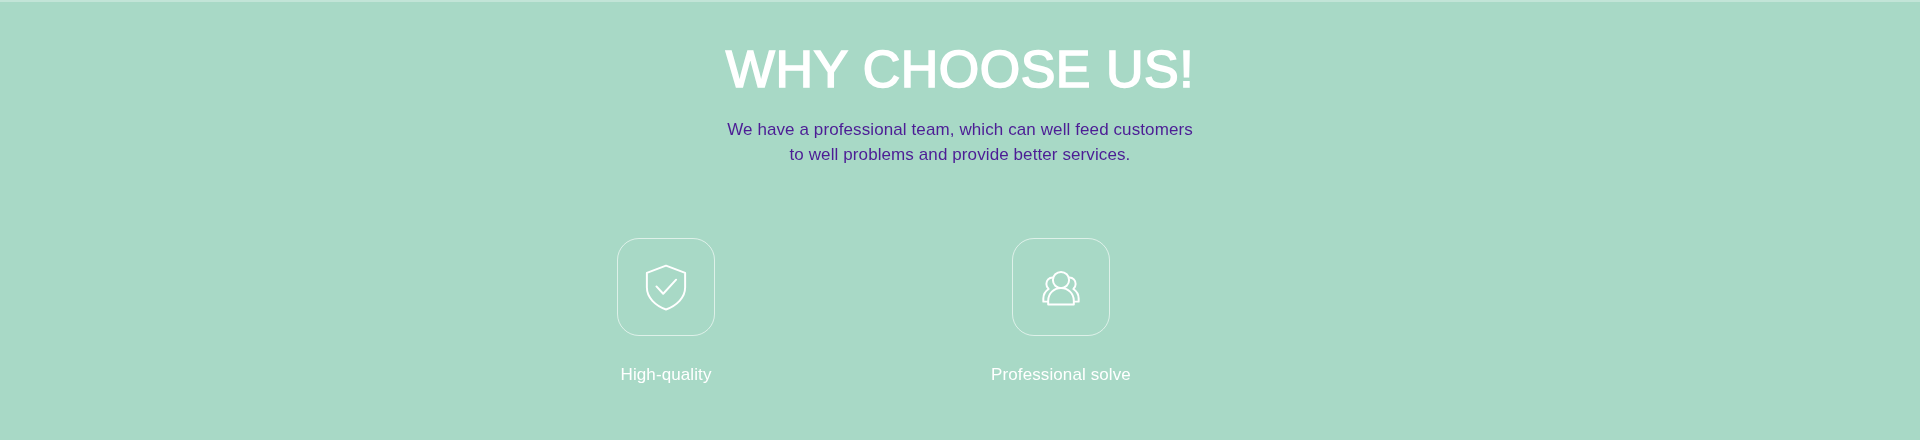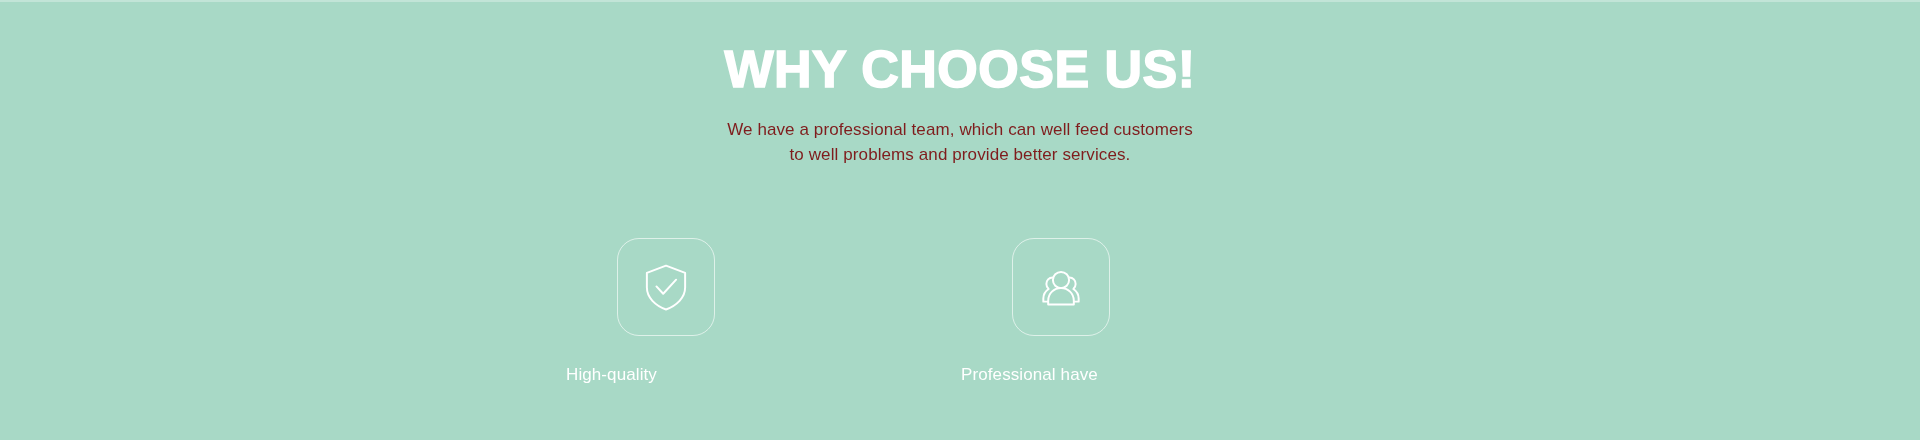--- a/index.html
+++ b/index.html
@@ -36,56 +36,56 @@
   #heading-block {
     position: absolute;
     left: 0;
     top: 36px;
     width: 1920px;
     text-align: center;
   }
 
   #page-title {
     font-family: "Liberation Sans", sans-serif;
-    font-weight: 700;
+    font-weight: 400;
     font-size: 52px;
     line-height: 66px;
     letter-spacing: 0.5px;
     color: #ffffff;
     white-space: nowrap;
     
     -webkit-text-stroke: 1.6px #ffffff;
     transform: scaleX(1.0);
   }
 
   #subtitle {
     margin-top: 15px;
     font-size: 17px;
     line-height: 25px;
     font-weight: 400;
-    color: #7f1d1d;
+    color: #4c1d95;
     letter-spacing: 0.1px;
   }
   #subtitle .sub-line { display: block; }
 
   
   #features-row {
     position: absolute;
     left: 0;
     top: 238px;
     width: 1920px;
     height: 160px;
   }
 
   .feature-item {
     position: absolute;
     top: 0;
     width: 200px;
     margin-left: -100px;   
-    text-align: left;
+    text-align: center;
   }
 
   .icon-box {
     width: 98px;
     height: 98px;
     margin: 0 auto;
     border: 1px solid rgba(255,255,255,0.62);
     border-radius: 22px;
     display: flex;
     align-items: center;
@@ -149,18 +149,18 @@
 
           <path d="M16.5 15.5 C13.3 15.5 11 18.2 11 21.3 C11 23.1 11.8 24.7 13 25.8 C10.2 27.6 8.3 30.7 8.3 34.3 V37 H12.4"></path>
 
           <path d="M31.5 15.5 C34.7 15.5 37 18.2 37 21.3 C37 23.1 36.2 24.7 35 25.8 C37.8 27.6 39.7 30.7 39.7 34.3 V37 H35.6"></path>
 
           <circle cx="24" cy="17.8" r="7.2"></circle>
 
           <path d="M12.6 39.5 V36.2 C12.6 29.9 17.7 24.8 24 24.8 C30.3 24.8 35.4 29.9 35.4 36.2 V39.5 Z"></path>
         </svg>
       </div>
-      <div class="feature-label">Professional have</div>
+      <div class="feature-label">Professional solve</div>
     </div>
 
 
   </div>
 </div>
 
 </body></html>

